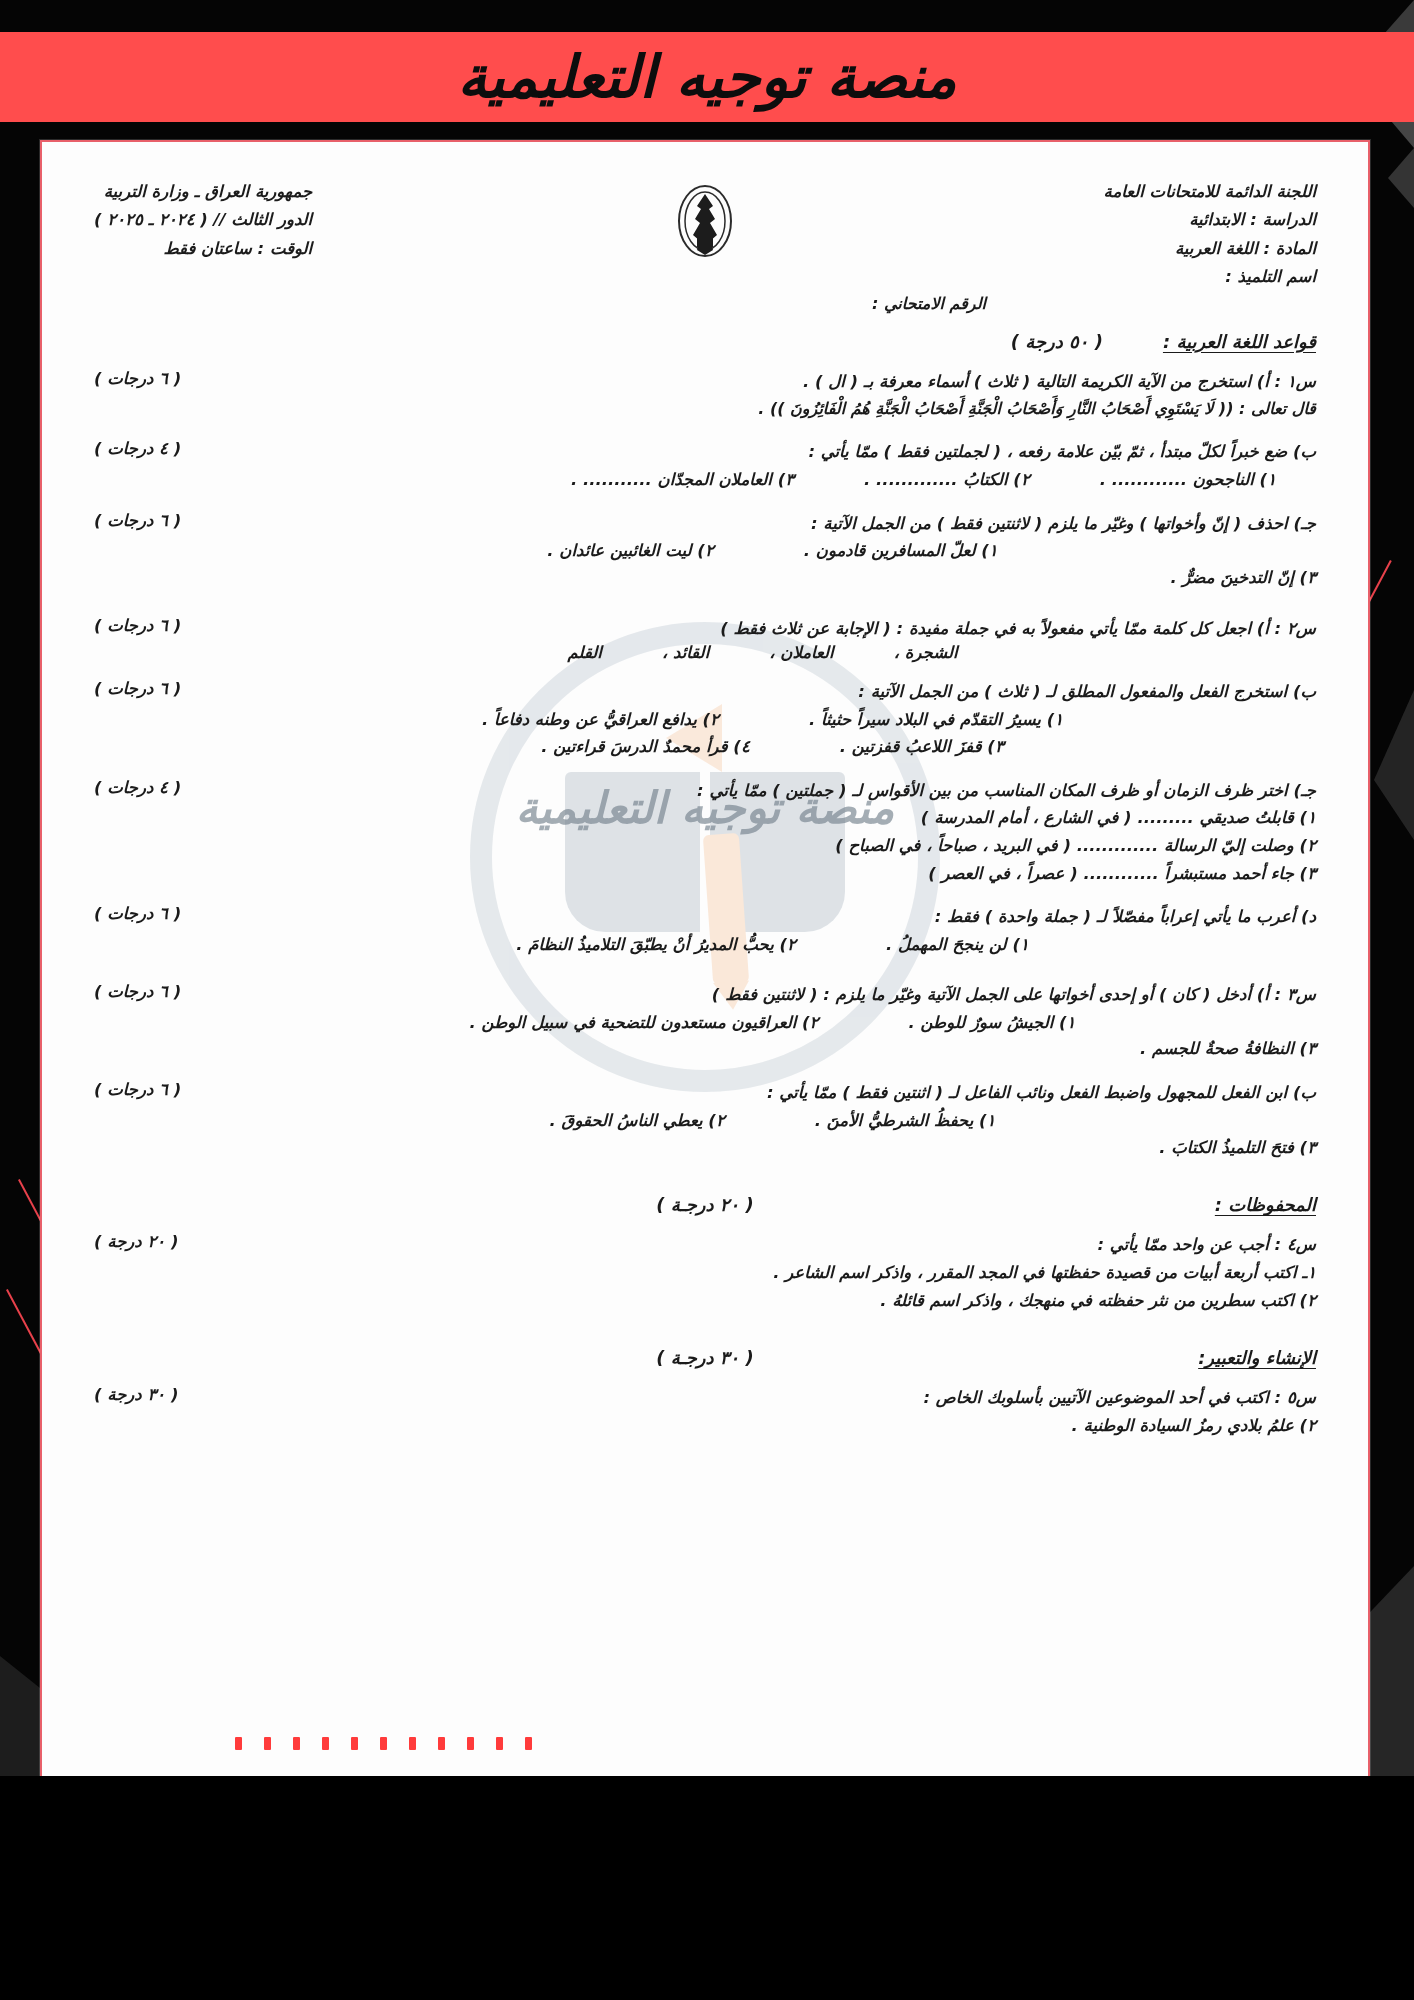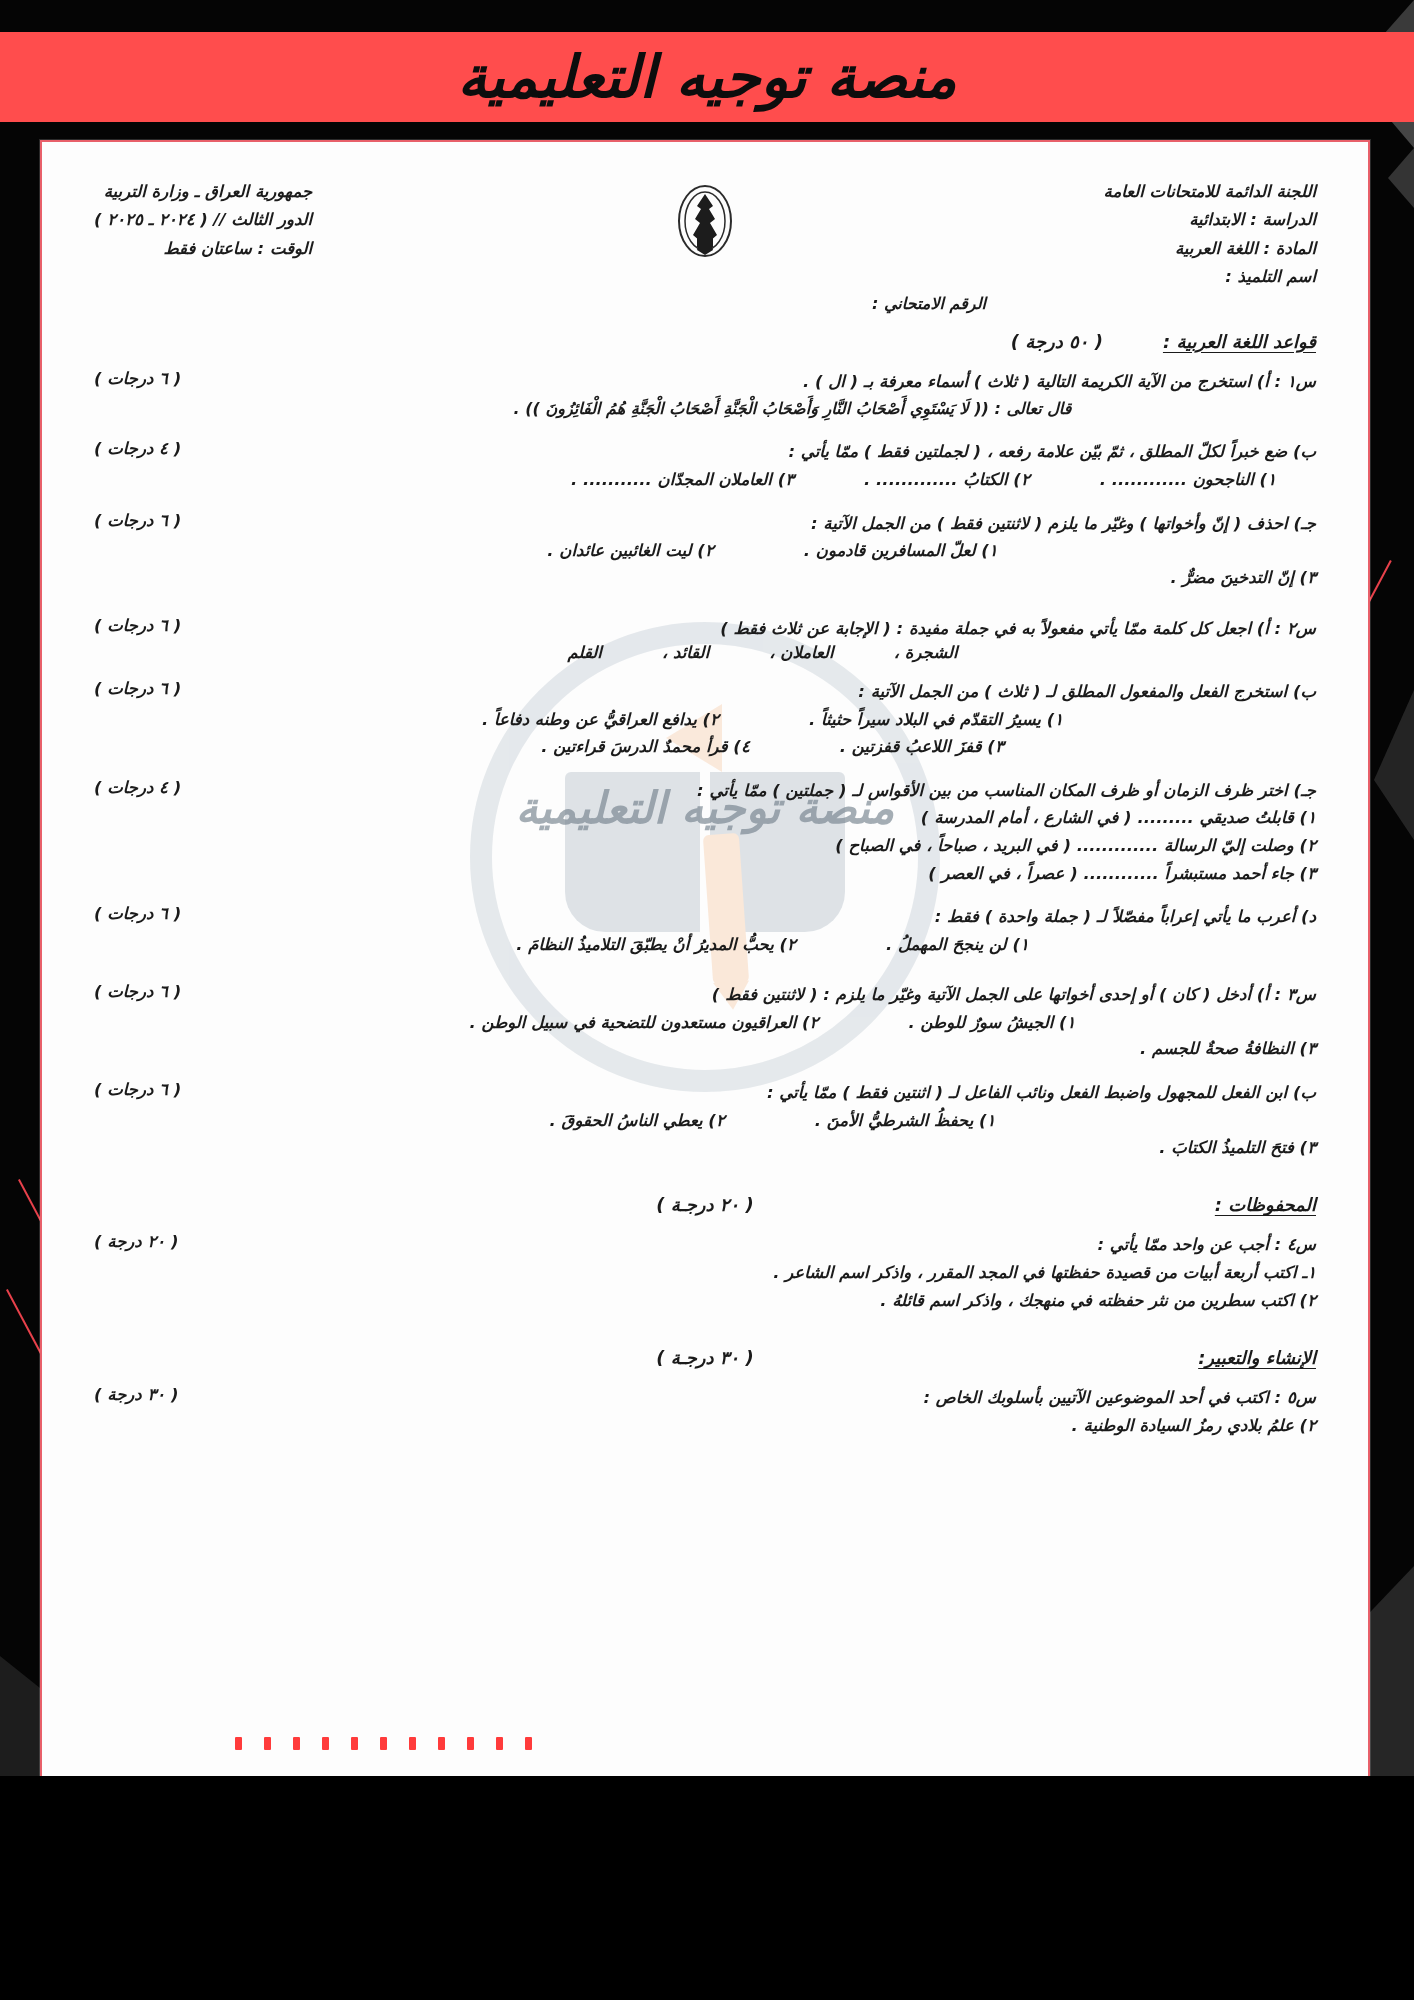--- a/index.html
+++ b/index.html
@@ -251,21 +251,21 @@
   }
   .qline {
     font-size: 16.5px;
     line-height: 1.62;
     font-weight: 600;
     margin-bottom: 1px;
   }
   .qline.center   { text-align: right; padding-right: 0; }
   .qline.quran {
     font-size: 16px;
-    text-align: center;
+    text-align: right;
     padding-right: 0;
   }
   .sub-flex {
     display: flex;
     justify-content: flex-start;
     gap: 44px;
     font-size: 16.5px;
     font-weight: 600;
     line-height: 1.62;
     padding-right: 40px;
@@ -384,21 +384,21 @@
           <div class="qgrade">( ٦ درجات )</div>
           <div class="qbody">
             <div class="qline">س١ : أ) استخرج من الآية الكريمة التالية ( ثلاث ) أسماء معرفة بـ ( ال ) .</div>
             <div class="qline quran">قال تعالى : (( لَا يَسْتَوِي أَصْحَابُ النَّارِ وَأَصْحَابُ الْجَنَّةِ أَصْحَابُ الْجَنَّةِ هُمُ الْفَائِزُونَ )) .</div>
           </div>
         </div>
 
         <div class="qrow">
           <div class="qgrade">( ٤ درجات )</div>
           <div class="qbody">
-            <div class="qline">ب) ضع خبراً لكلّ المطلق ، ثمّ بيّن علامة رفعه ، ( لجملتين فقط ) ممّا يأتي :</div>
+            <div class="qline">ب) ضع خبراً لكلّ مبتدأ ، ثمّ بيّن علامة رفعه ، ( لجملتين فقط ) ممّا يأتي :</div>
             <div class="sub-flex wide">
               <span>١) الناجحون ............ .</span>
               <span>٢) الكتابُ ............. .</span>
               <span>٣) العاملان المجدّان ........... .</span>
             </div>
           </div>
         </div>
 
         <div class="qrow">
           <div class="qgrade">( ٦ درجات )</div>

